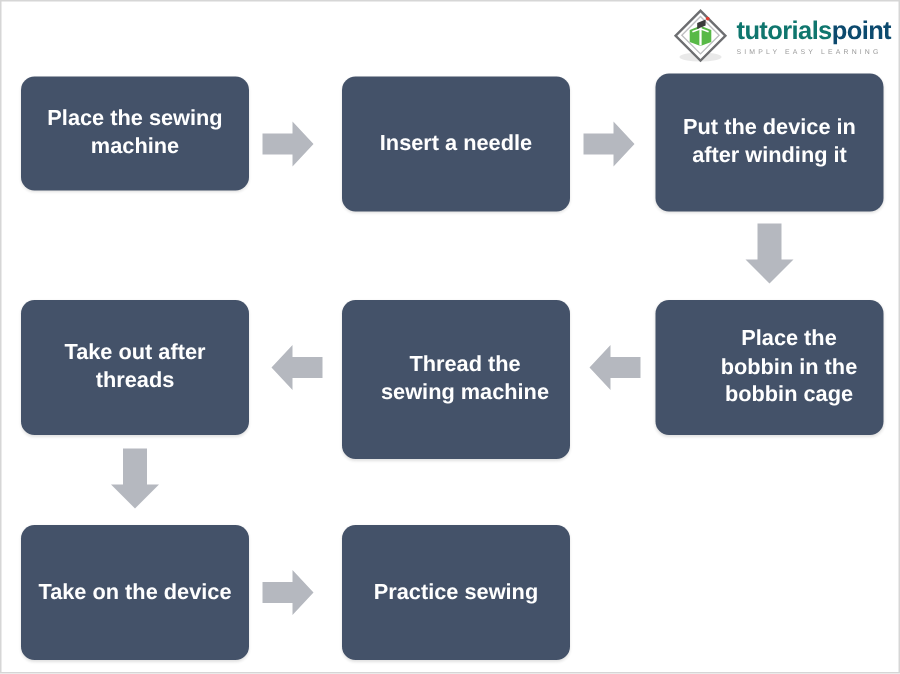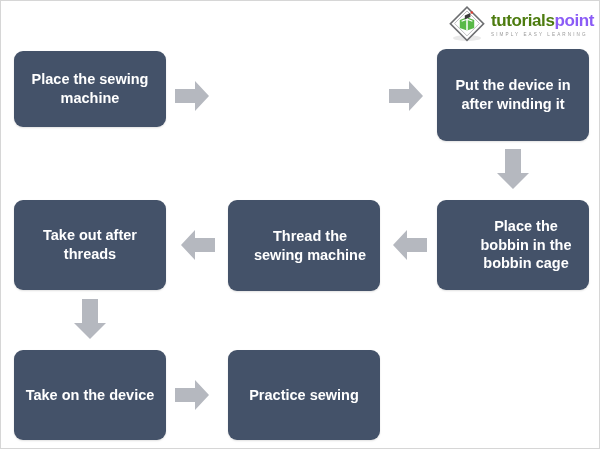--- a/index.html
+++ b/index.html
@@ -44,22 +44,22 @@
     flex-direction: column;
     justify-content: center;
   }
   #logo-words {
     font-size: 17px;
     font-weight: bold;
     letter-spacing: -0.4px;
     line-height: 1;
     white-space: nowrap;
   }
-  .logo-tut { color: #4d7c0f; }
-  .logo-pt  { color: #8b5cf6; margin-top: 35px; }
+  .logo-tut { color: #0f766e; }
+  .logo-pt  { color: #0c4a6e; margin-top: 35px; }
   #logo-tagline {
     font-size: 4.6px;
     letter-spacing: 2.1px;
     color: #9a9a9a;
     margin-top: 3px;
     white-space: nowrap;
     font-weight: normal;
   }
 
   
@@ -115,20 +115,23 @@
   <div class="node" style="left:13px;  top:50px;  width:152px; height:76px;">
     <span>Place the sewing machine</span>
   </div>
 
   <div class="arrow" style="left:172px; top:76px;">
     <svg width="38" height="38" viewBox="0 0 38 38">
       <path d="M2 12 L22 12 L22 4 L36 19 L22 34 L22 26 L2 26 Z" fill="#b5b8bf"></path>
     </svg>
   </div>
 
+  <div class="node" style="left:227px; top:50px; width:152px; height:90px;">
+    <span>Insert a needle</span>
+  </div>
 
   <div class="arrow" style="left:386px; top:76px;">
     <svg width="38" height="38" viewBox="0 0 38 38">
       <path d="M2 12 L22 12 L22 4 L36 19 L22 34 L22 26 L2 26 Z" fill="#b5b8bf"></path>
     </svg>
   </div>
 
   <div class="node" style="left:436px; top:48px; width:152px; height:92px;">
     <span>Put the device in after winding it</span>
   </div>
@@ -142,21 +145,21 @@
   <div class="node" style="left:436px; top:199px; width:152px; height:90px;padding-left:34px;">
     <span>Place the bobbin in the bobbin cage</span>
   </div>
 
   <div class="arrow" style="left:390px; top:225px;">
     <svg width="38" height="38" viewBox="0 0 38 38">
       <path d="M36 12 L16 12 L16 4 L2 19 L16 34 L16 26 L36 26 Z" fill="#b5b8bf"></path>
     </svg>
   </div>
 
-  <div class="node" style="left:227px; top:199px; width:152px; height:91px;padding-left:20px;">
+  <div class="node" style="left:227px; top:199px; width:152px; height:106px;padding-left:20px;">
     <span>Thread the sewing machine</span>
   </div>
 
   <div class="arrow" style="left:178px; top:225px;">
     <svg width="38" height="38" viewBox="0 0 38 38">
       <path d="M36 12 L16 12 L16 4 L2 19 L16 34 L16 26 L36 26 Z" fill="#b5b8bf"></path>
     </svg>
   </div>
 
   <div class="node" style="left:13px; top:199px; width:152px; height:90px;">

